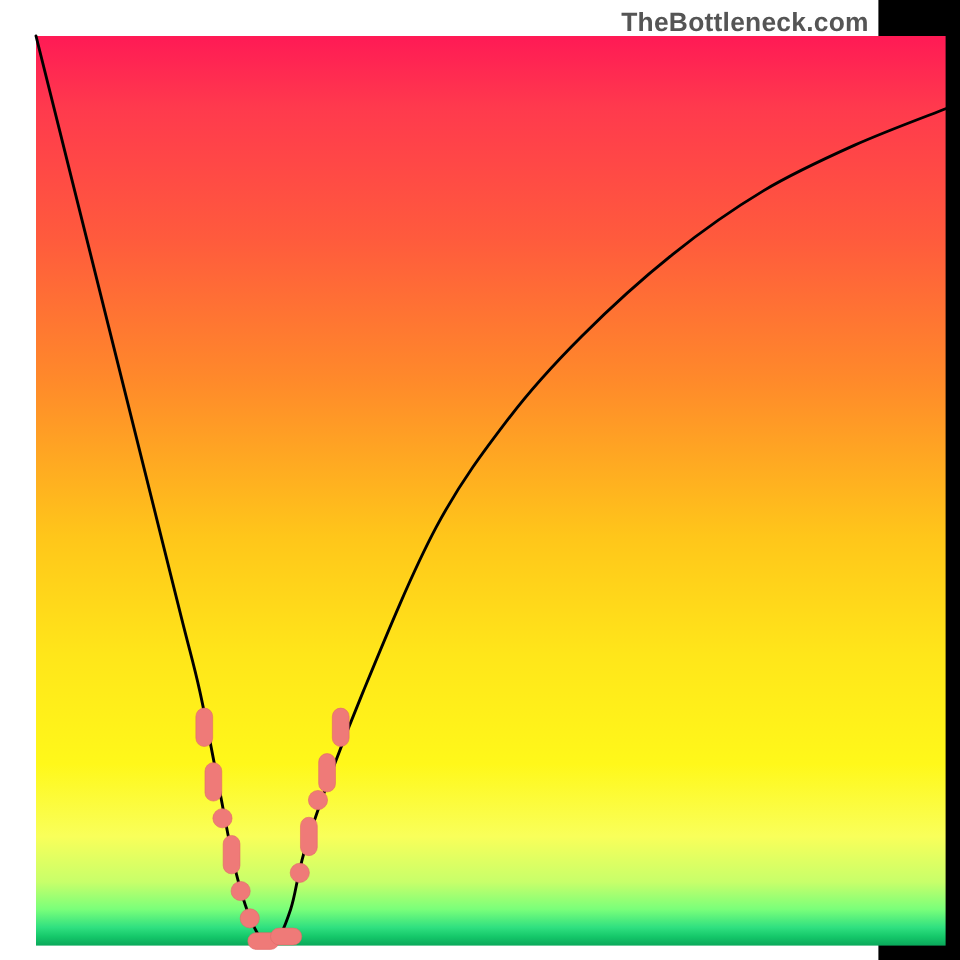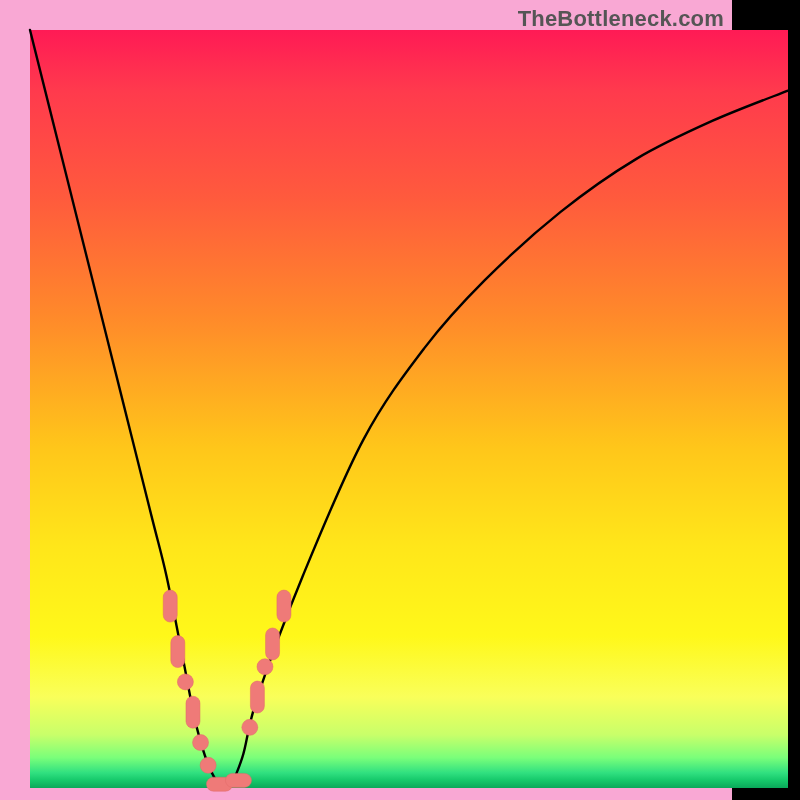--- a/index.html
+++ b/index.html
@@ -8,21 +8,21 @@
     width: 800px;
     height: 800px;
     overflow: hidden;
     background: #000;
     font-family: Arial, Helvetica, sans-serif;
   }
   .frame {
     position: relative;
     width: 732px;
     height: 800px;
-    background: #f9a8d4;
+    background: #ffffff;
   }
   .plot-area {
     position: absolute;
     left: 30px;
     top: 30px;
     width: 758px;
     height: 758px;
     
     background: linear-gradient(
       to bottom,

